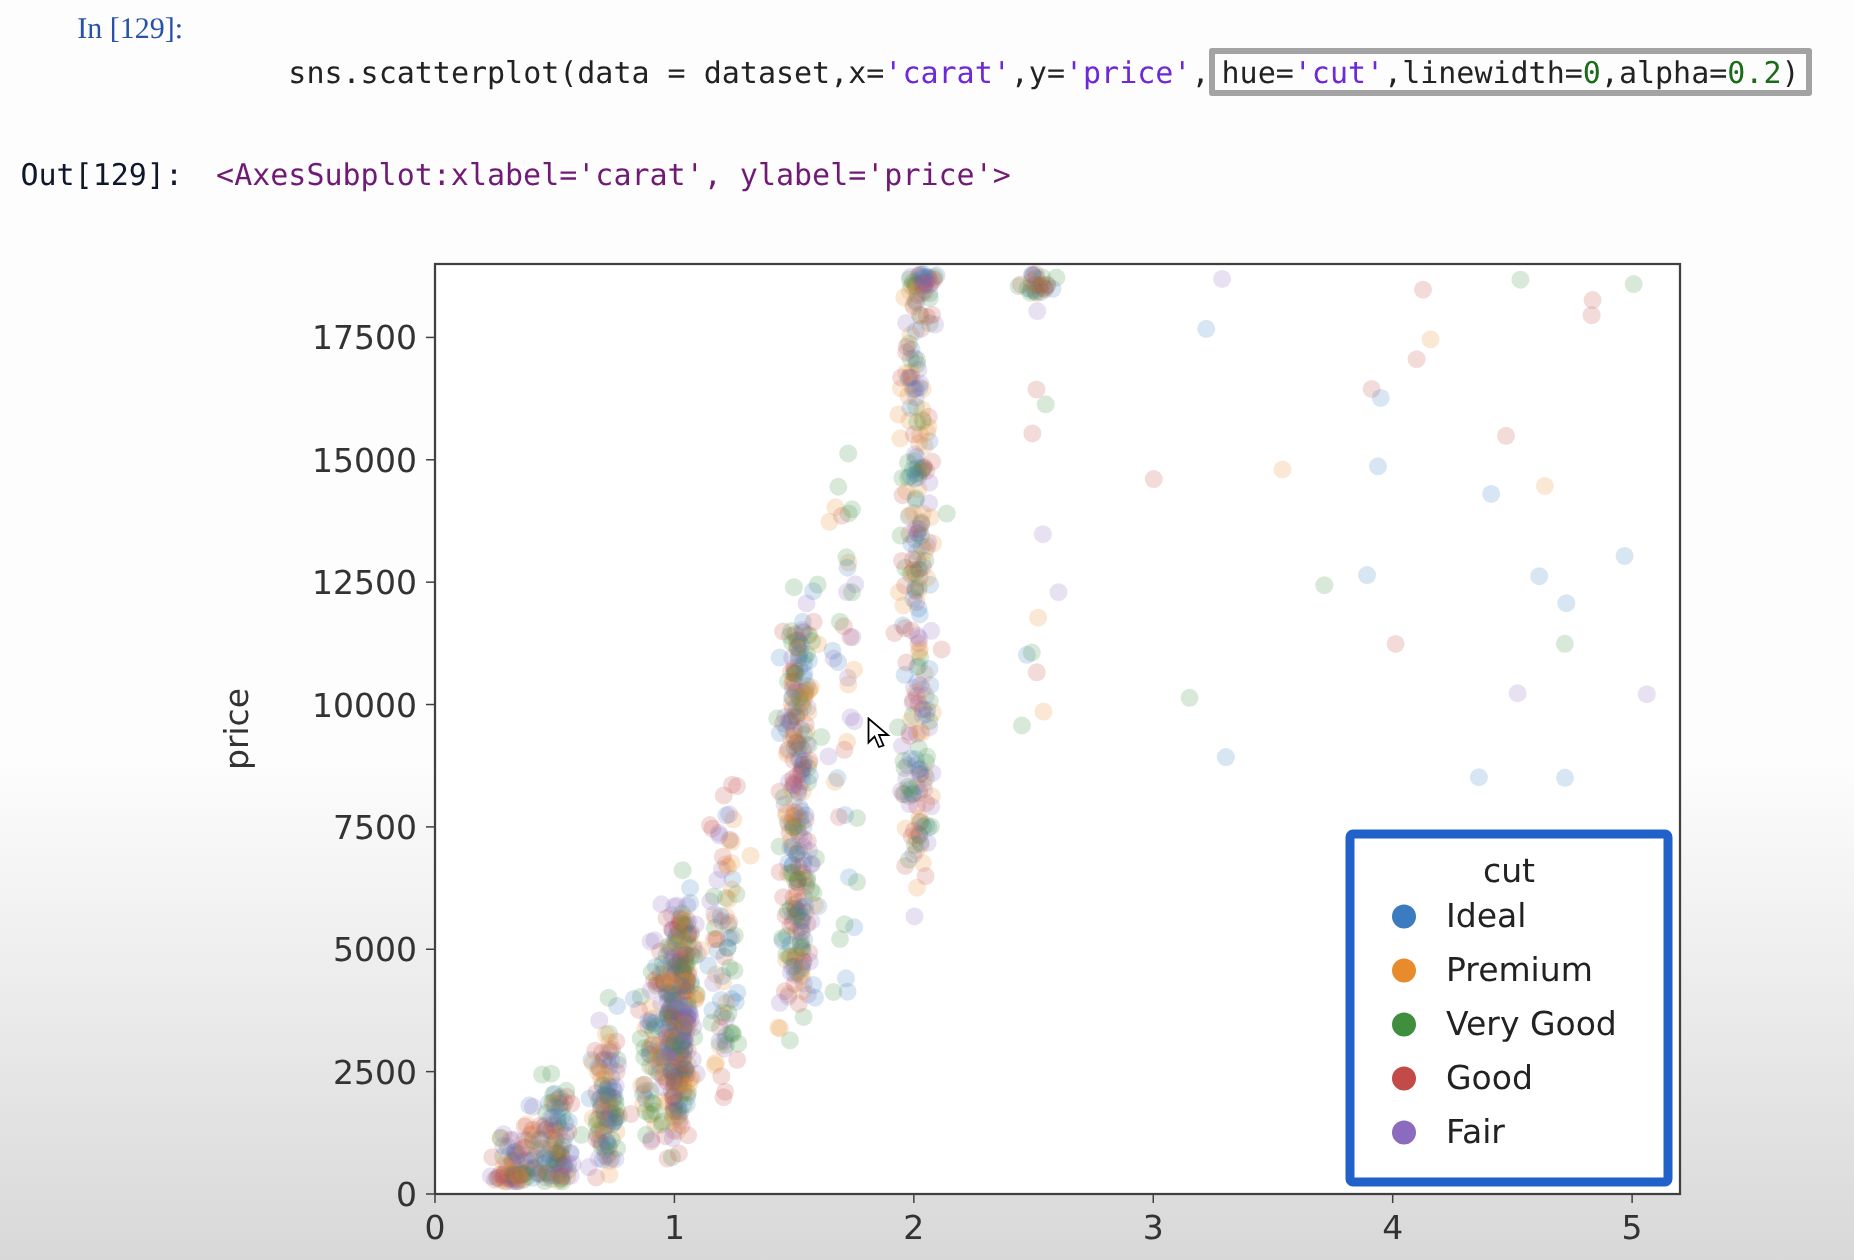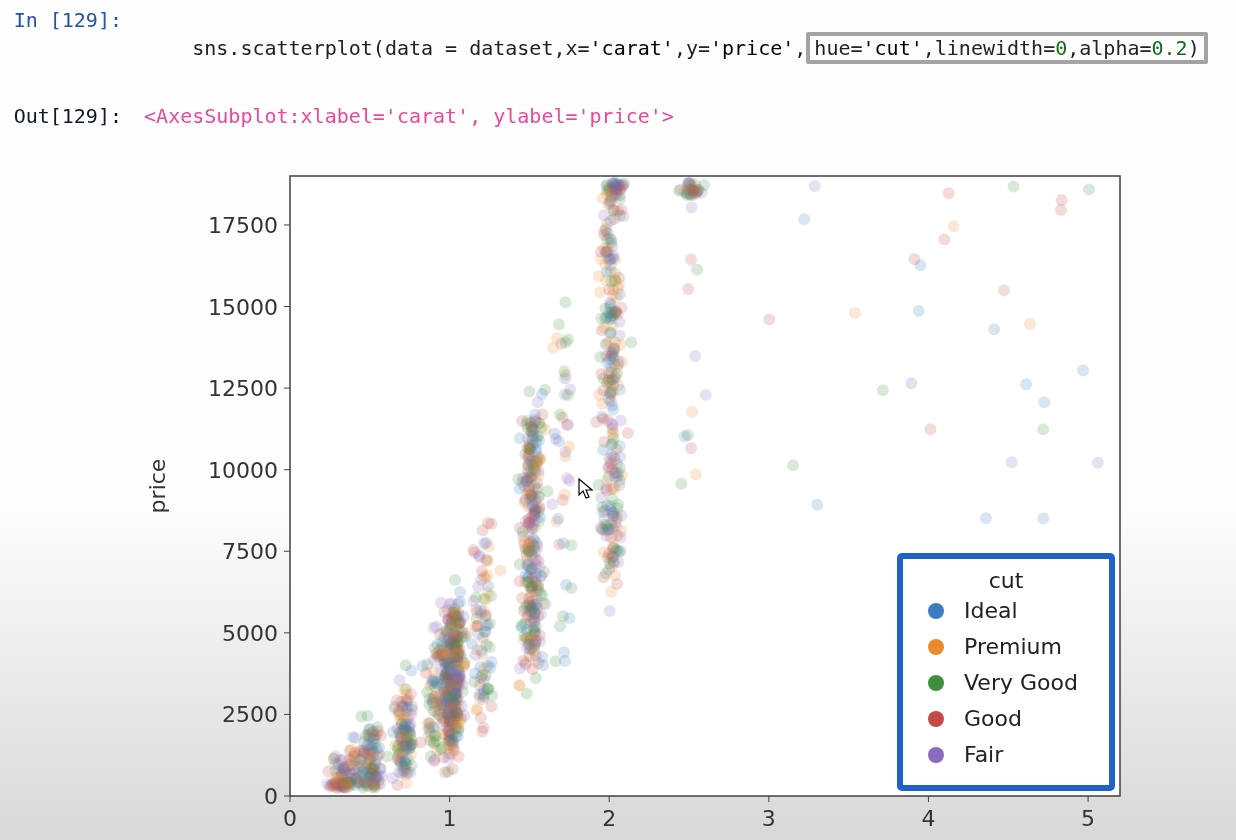--- a/index.html
+++ b/index.html
@@ -1,24 +1,24 @@
 <!DOCTYPE html>
 <html><head>
 <meta charset="utf-8">
 <style>
   html,body{margin:0;padding:0;width:1236px;height:840px;background:linear-gradient(#fdfdfd 0%,#fdfdfd 60%,#d8d8d8 100%);font-family:"DejaVu Sans Mono","Menlo","Consolas",monospace;font-size:20px;color:#222;}
   .cell{padding:8px 10px;}
   .prompt{display:inline-block;width:112px;text-align:right;vertical-align:top;padding-right:10px;font-family:monospace;}
-  .prompt.in{color:#2653a6;}
+  .prompt.in{color:#2653a6;font-family:Liberation Serif, serif;}
   .prompt.out{color:#0f172a;}
   .code-line{display:inline-block;font-family:monospace;white-space:pre;}
-  .code-line .str{color:#000000;}
+  .code-line .str{color:#6d28d9;}
   .code-line .num{color:#1a6b1a;}
   .highlight-box{display:inline-block;border:4px solid #a3a3a3;border-radius:2px;padding:0 4px;}
-  .out-text{display:inline-block;font-family:monospace;color:#ec4899;}
+  .out-text{display:inline-block;font-family:monospace;color:#701a75;}
   
   .plot-wrap{margin:20px 0 0 140px;position:relative;}
   svg.plot{display:block;}
   .tick text{font-family:"DejaVu Sans",sans-serif;font-size:22px;fill:#333;}
   .tick line{stroke:#404040;stroke-width:1;}
   .axis-label{font-family:"DejaVu Sans",sans-serif;font-size:22px;fill:#333;}
   .legend-box{stroke:#2062c9;stroke-width:6;fill:#fff;}
   .legend-text{font-family:"DejaVu Sans",sans-serif;font-size:22px;fill:#222;}
   .cursor{position:absolute;pointer-events:none;}
 </style>

